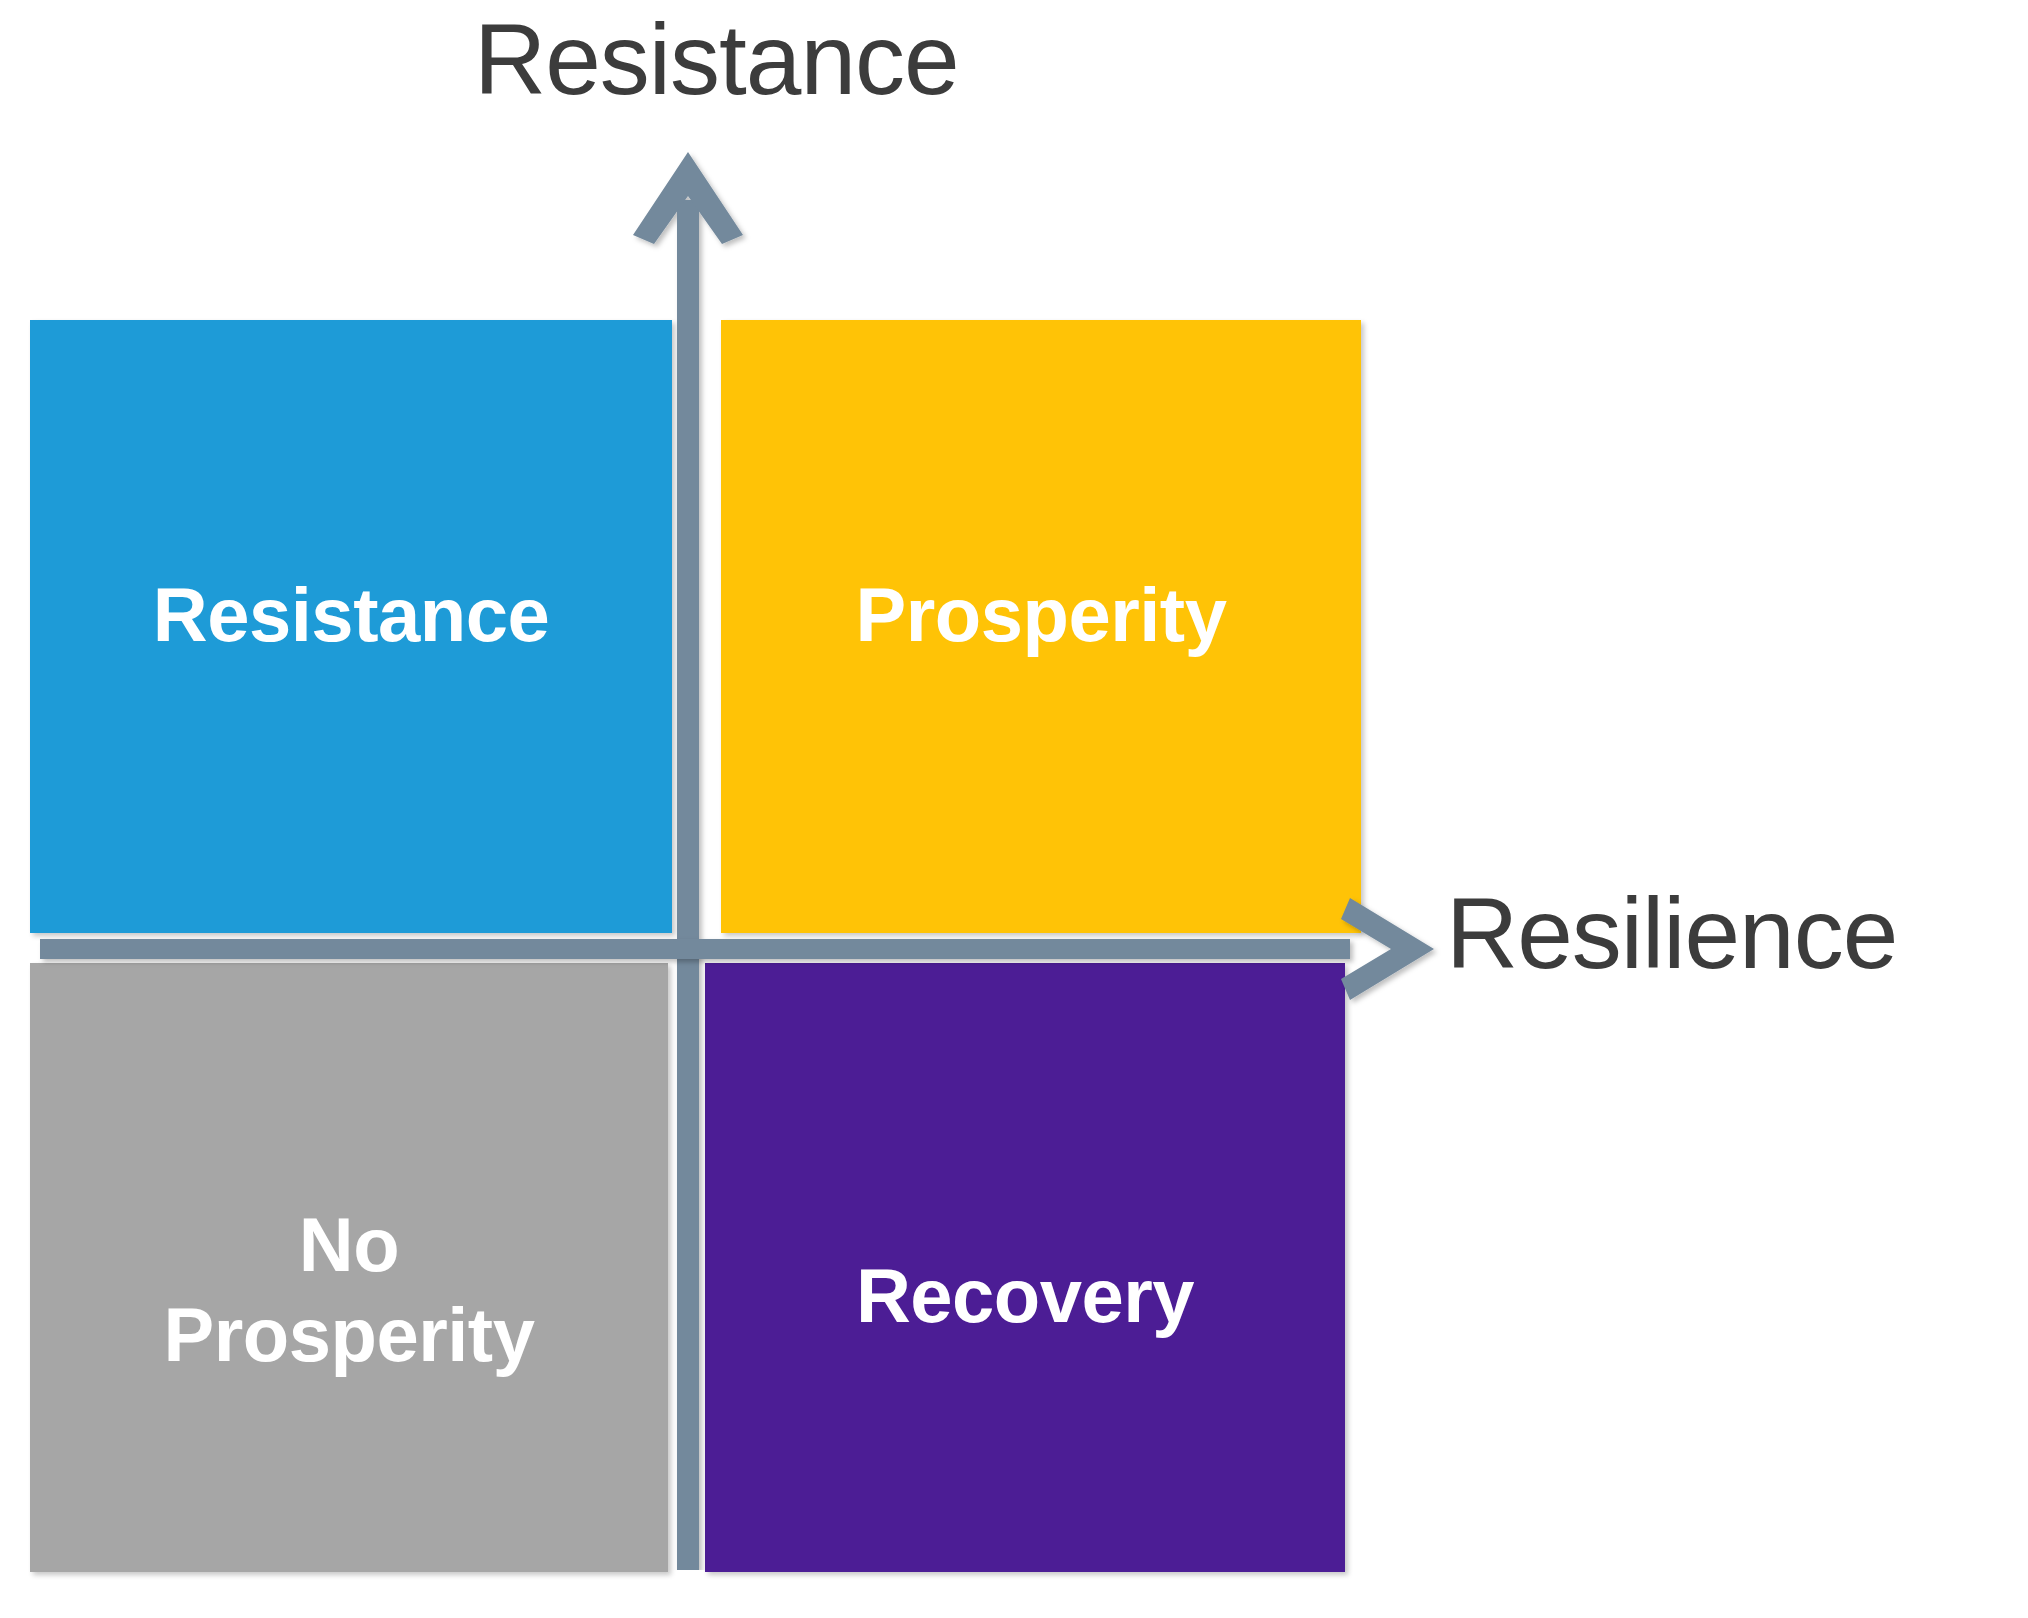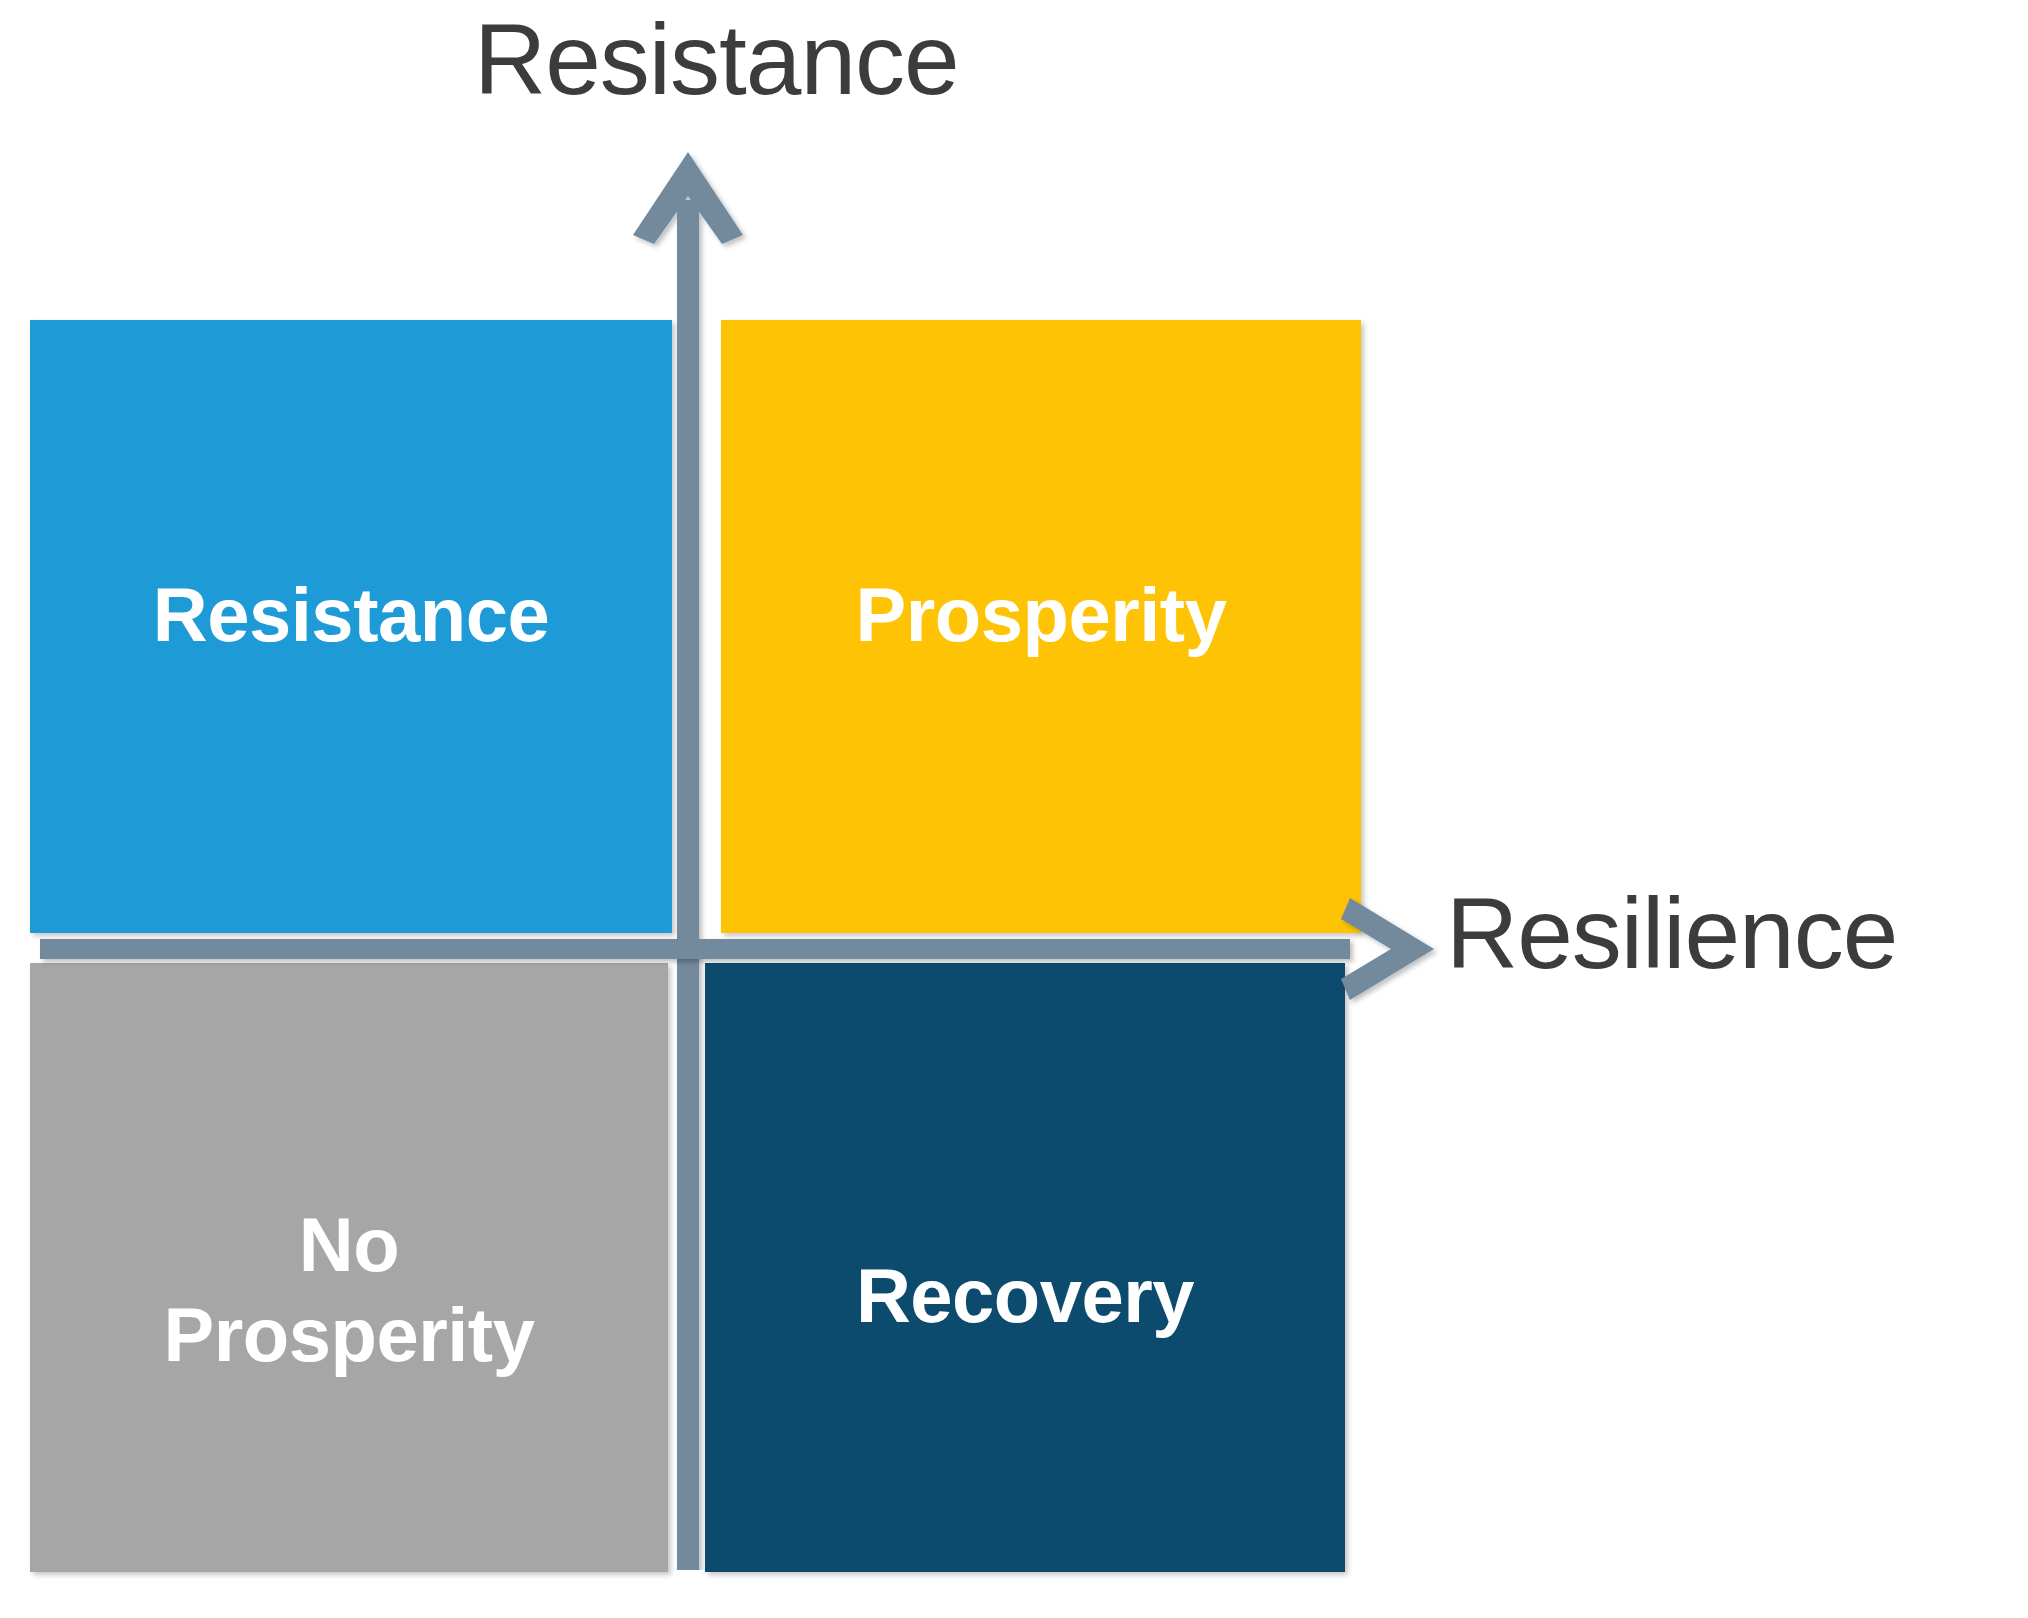--- a/index.html
+++ b/index.html
@@ -54,21 +54,21 @@
     top: 963px;
     width: 638px;
     height: 609px;
     background: #A6A6A6;
   }
   #quad-recovery {
     left: 705px;
     top: 963px;
     width: 640px;
     height: 609px;
-    background: #0c4a6e;
+    background: #4c1d95;
   }
 
   .quad-label {
     display: block;
     padding: 0 10px;
     white-space: pre-line;
   }
 
   
   #quad-resistance .quad-label { transform: translateY(-12px); }

